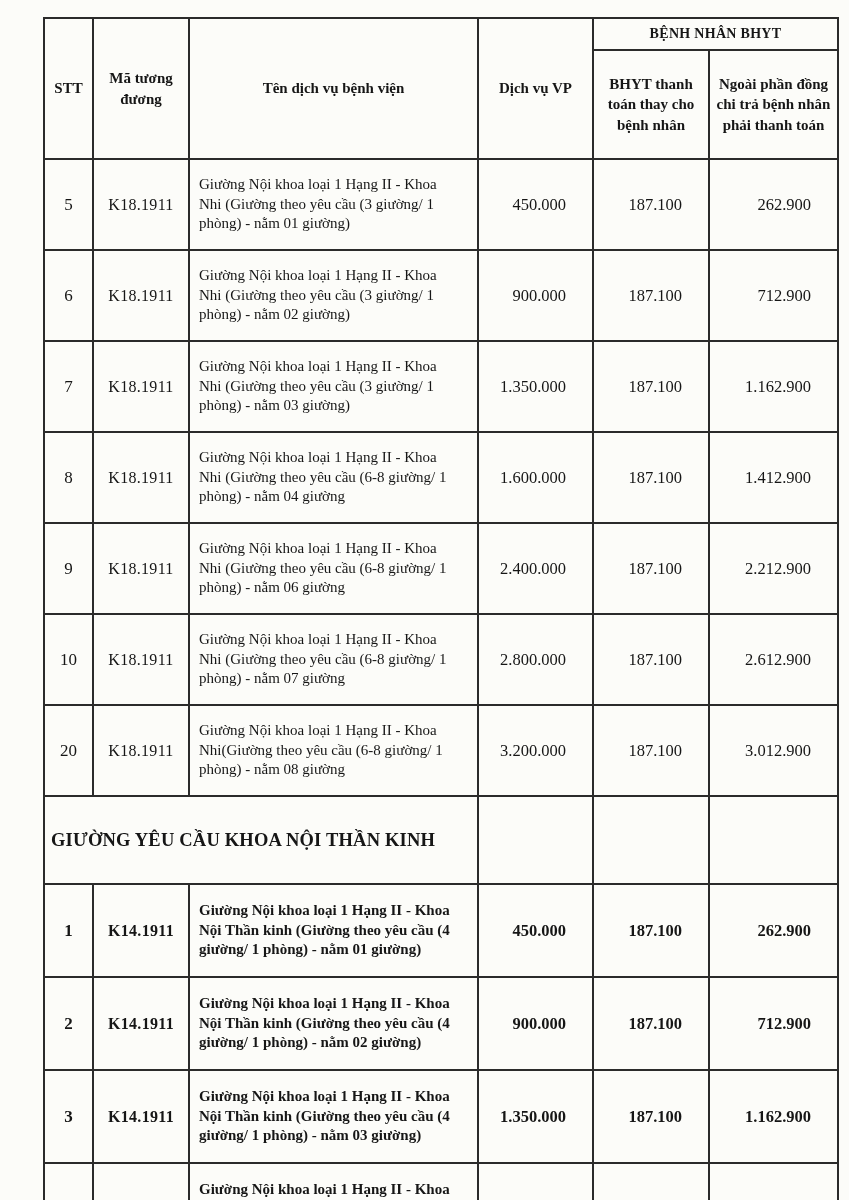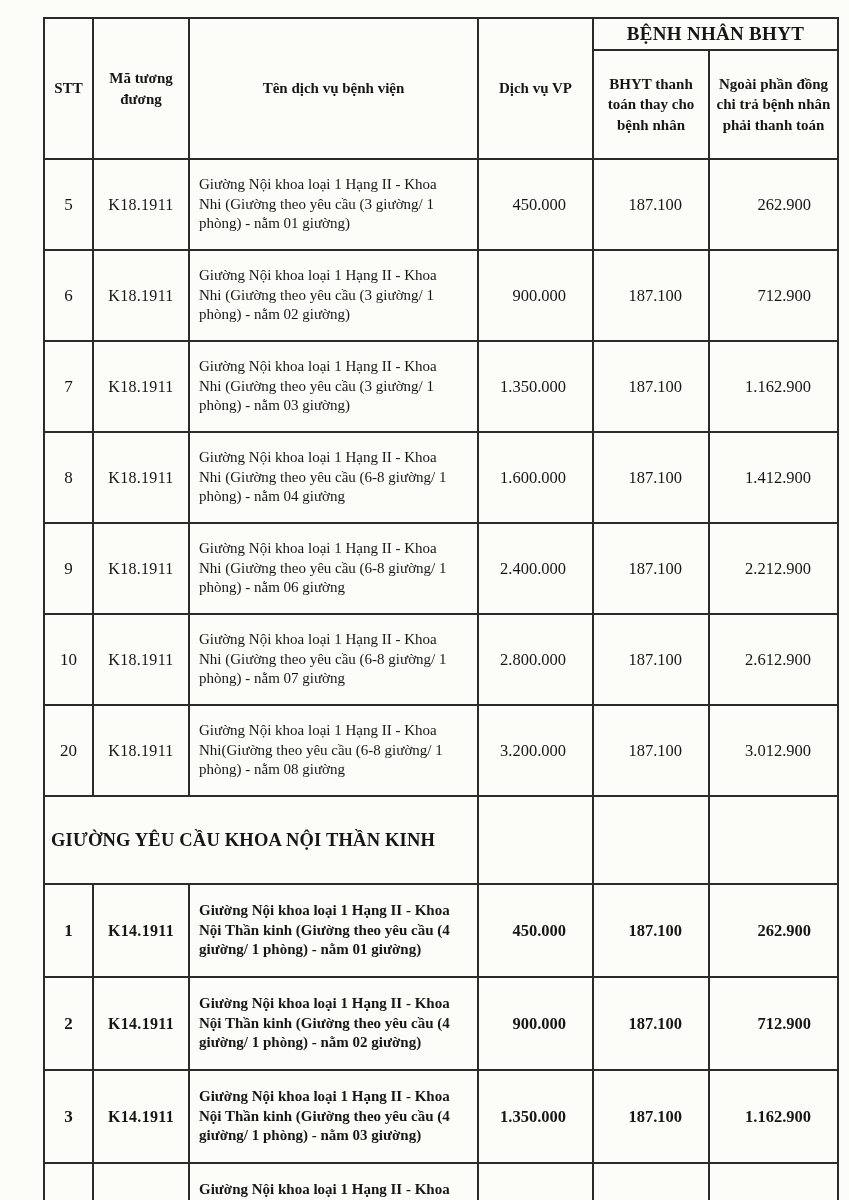--- a/index.html
+++ b/index.html
@@ -32,21 +32,21 @@
   thead th {
     font-weight: bold;
     text-align: center;
     vertical-align: middle;
     font-size: 15px;
     line-height: 1.35;
     padding: 2px 6px;
   }
   th.group-head {
     height: 26px;
-    font-size: 19px;
+    font-size: 14px;
     letter-spacing: 0.3px;
   }
   tr.sub-head th {
     height: 103px;
     margin-left: 35px;
   }
   td.c-stt {
     text-align: center;
     vertical-align: middle;
     font-size: 17px;

